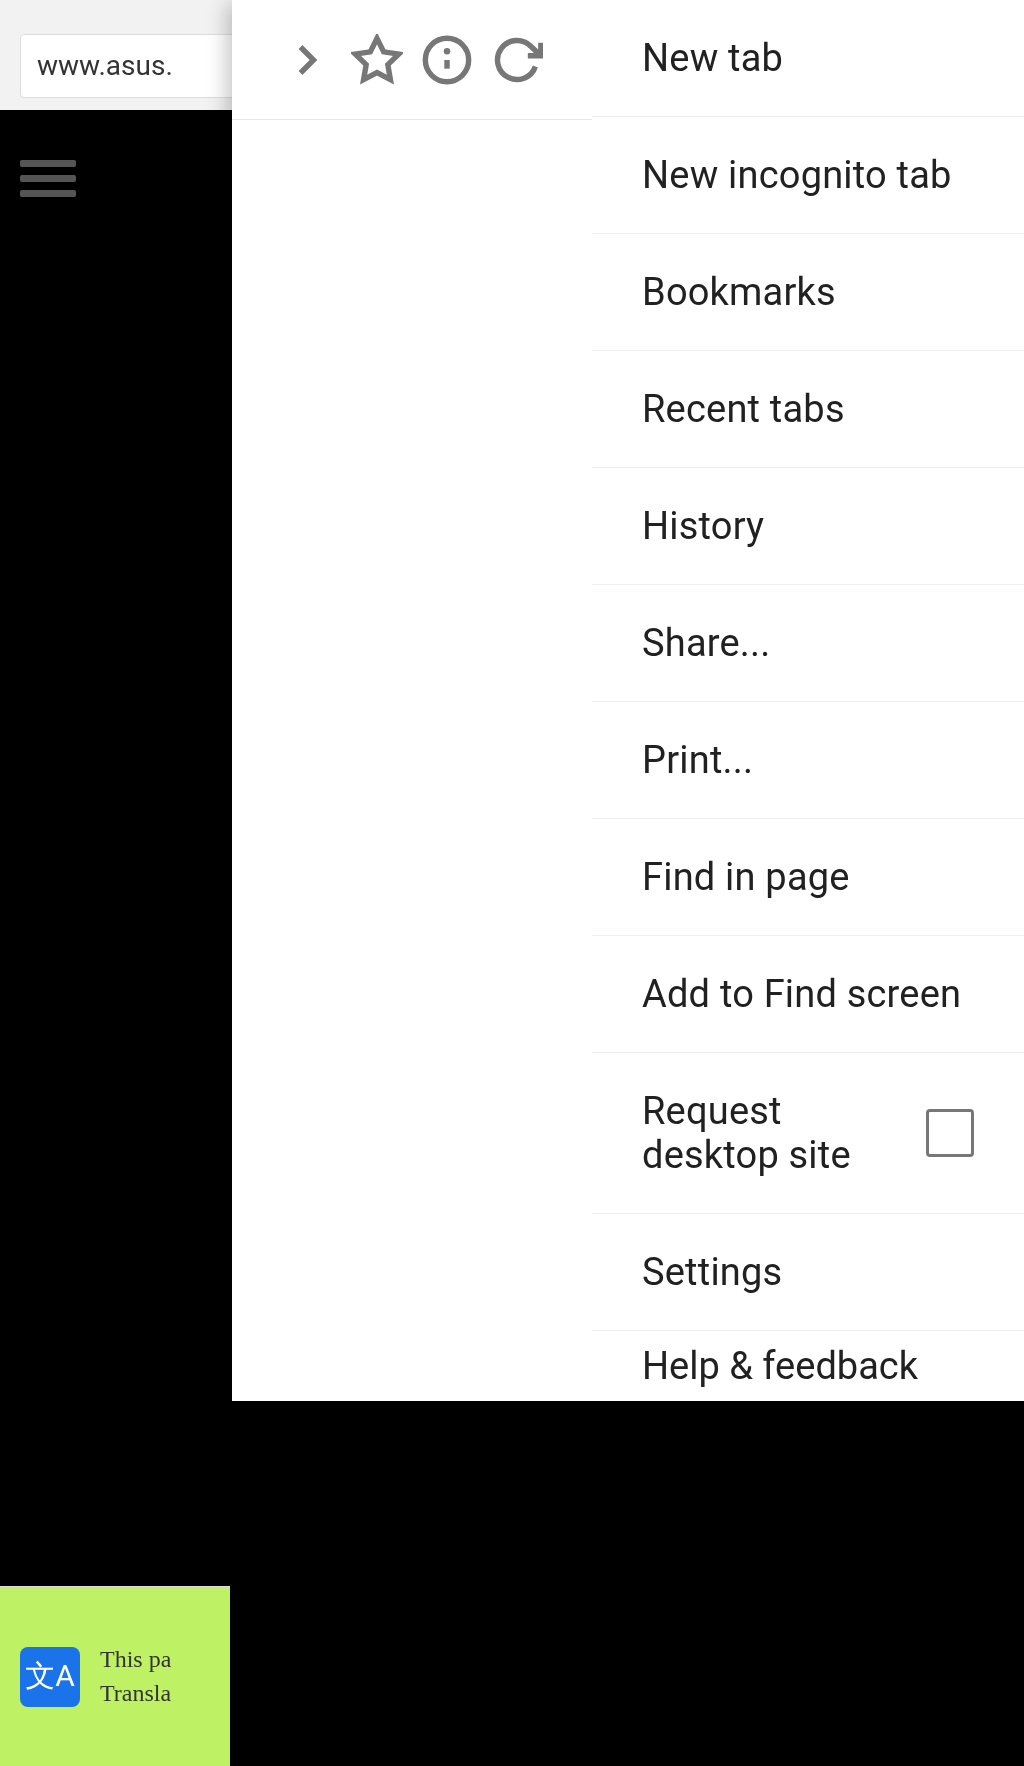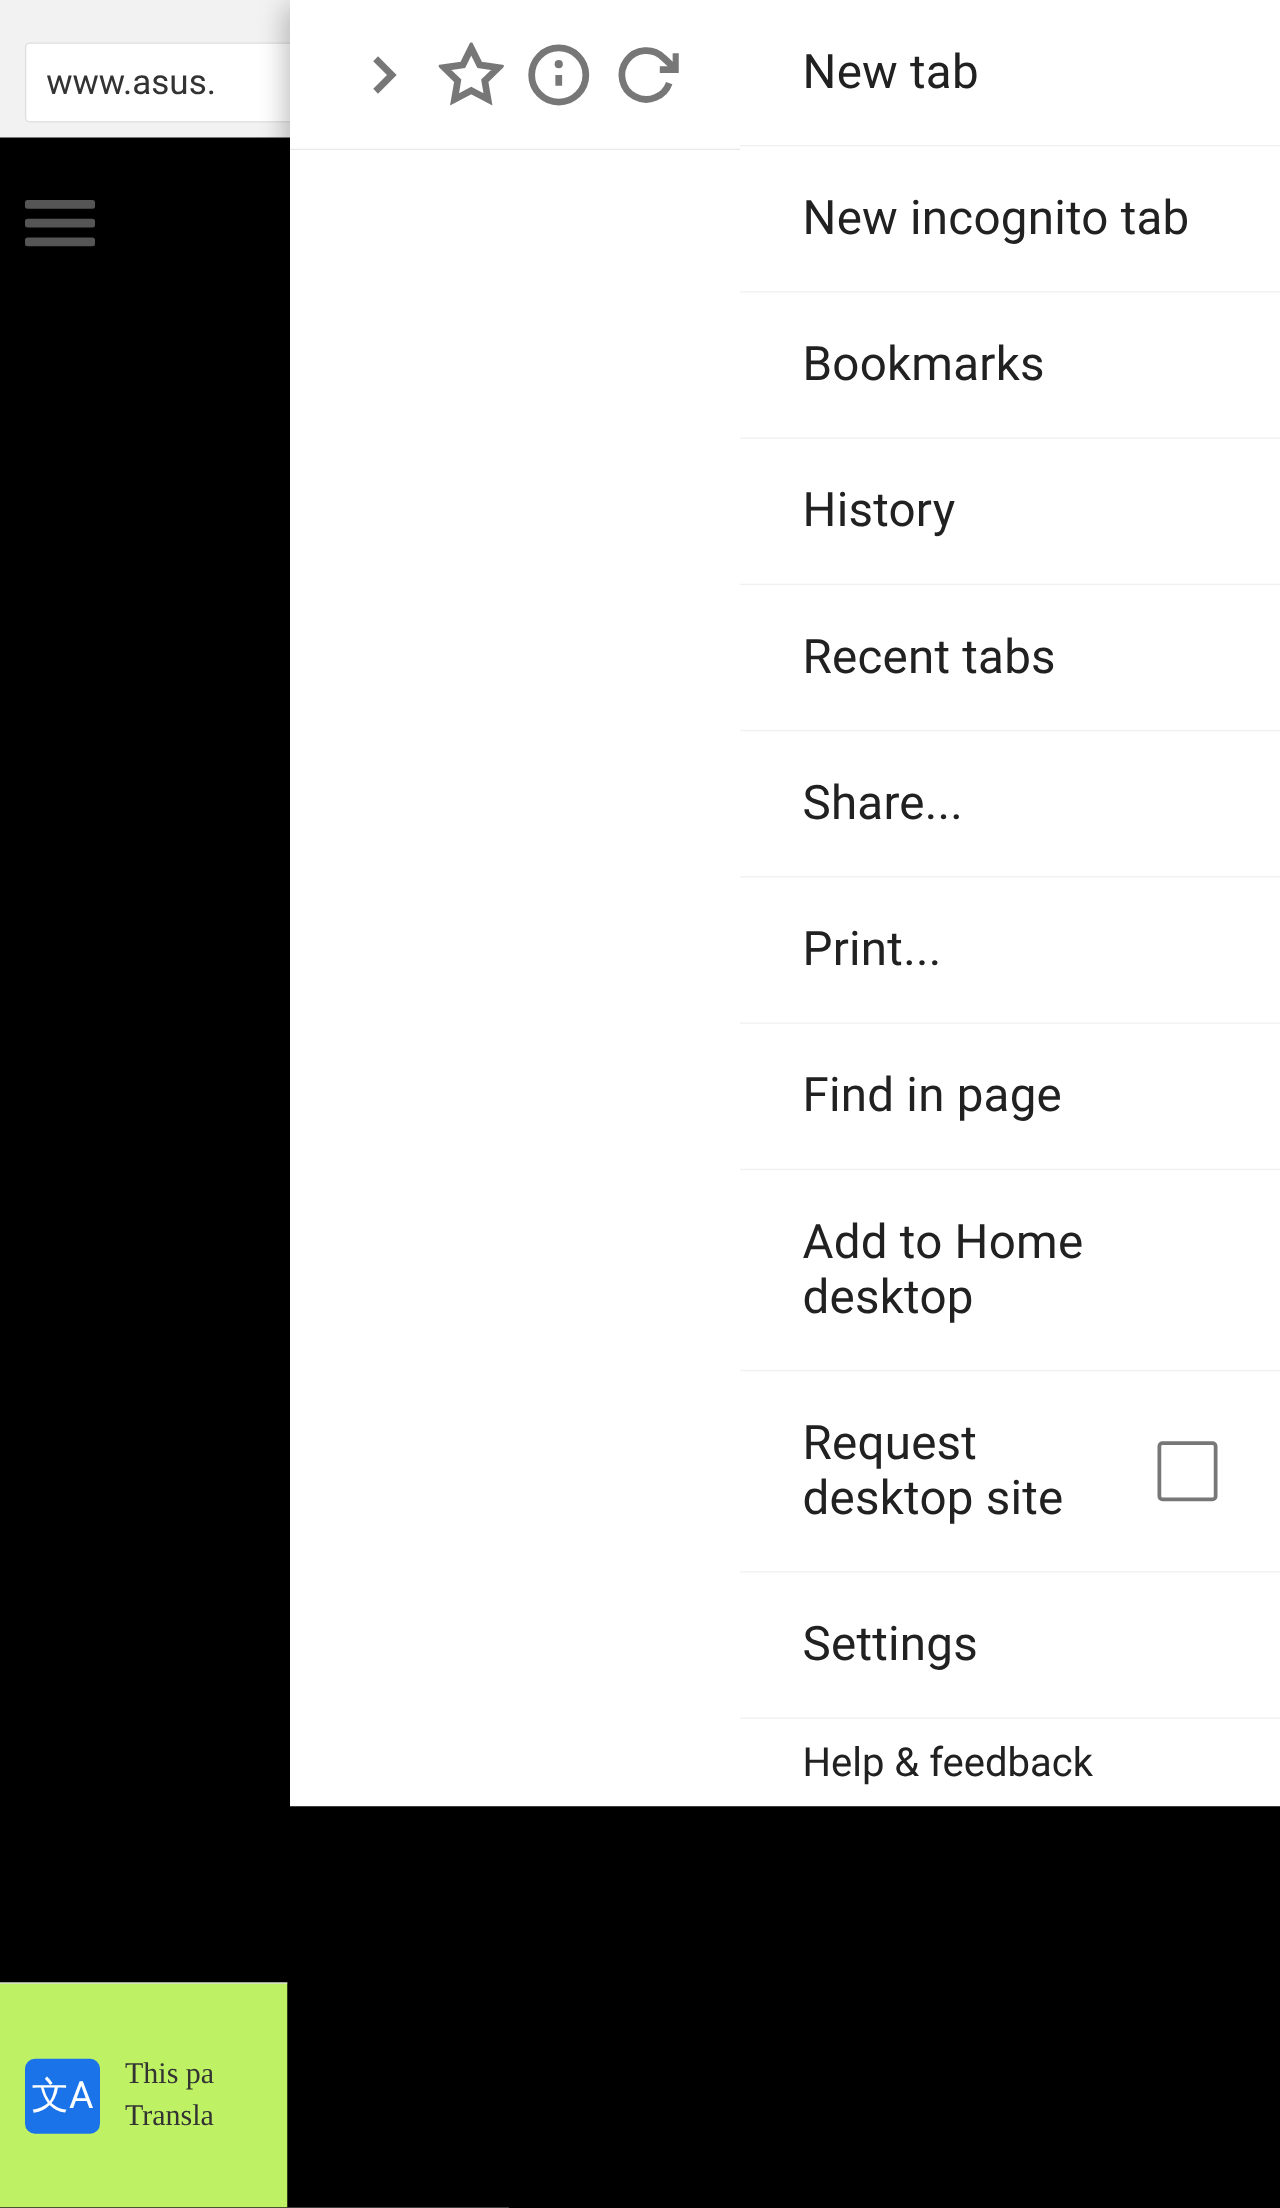--- a/index.html
+++ b/index.html
@@ -182,21 +182,21 @@
       width: 48px;
       height: 48px;
       border: 3px solid #777;
       border-radius: 4px;
       flex-shrink: 0;
     }
 
     
     .menu-item-partial {
       padding: 28px 50px;
-      font-size: 32px;
+      font-size: 38px;
       color: #212121;
       cursor: pointer;
       display: flex;
       align-items: center;
       overflow: hidden;
       height: 70px;
     }
   </style>
 </head>
 <body>
@@ -267,36 +267,36 @@
   <div class="menu-item">
         <span>New tab</span>
       </div>
       <div class="menu-item">
         <span>New incognito tab</span>
       </div>
       <div class="menu-item">
         <span>Bookmarks</span>
       </div>
       <div class="menu-item">
+        <span>Recent tabs</span>
+      </div>
+      <div class="menu-item">
         <span>History</span>
       </div>
       <div class="menu-item">
-        <span>Recent tabs</span>
-      </div>
-      <div class="menu-item">
         <span>Share...</span>
       </div>
       <div class="menu-item">
         <span>Print...</span>
       </div>
       <div class="menu-item">
         <span>Find in page</span>
       </div>
       <div class="menu-item">
-        <span>Add to Home desktop</span>
+        <span>Add to Find screen</span>
       </div>
       <div class="menu-item">
         <span>Request desktop site</span>
         <div class="checkbox"></div>
       </div>
       <div class="menu-item">
         <span>Settings</span>
       </div>
       <div class="menu-item-partial">
         <span>Help &amp; feedback</span>

